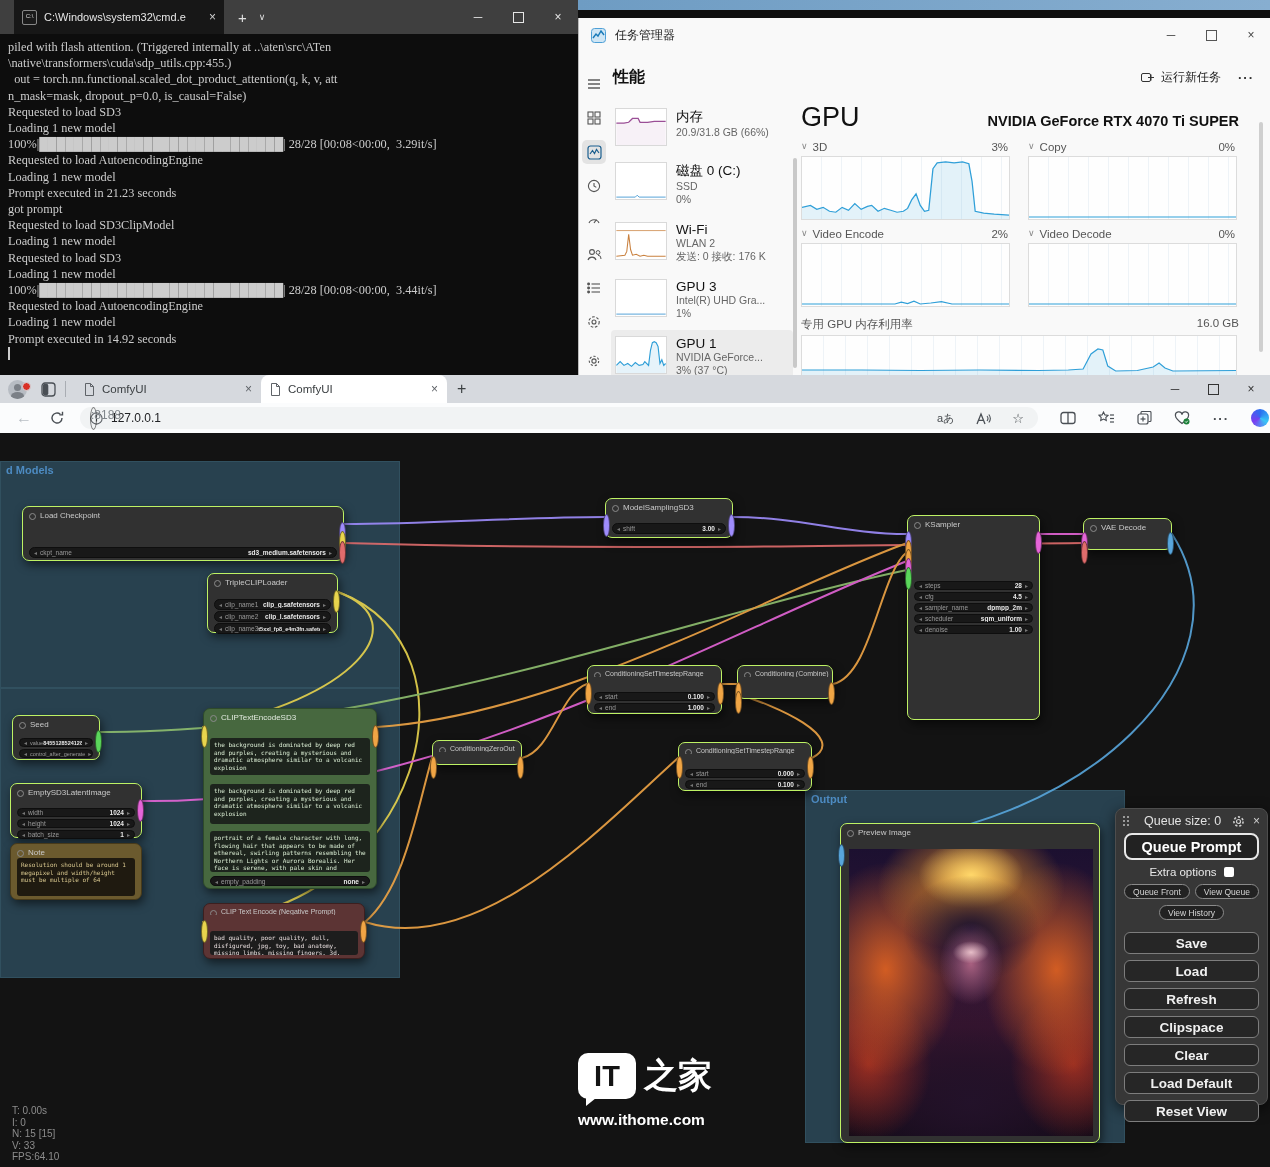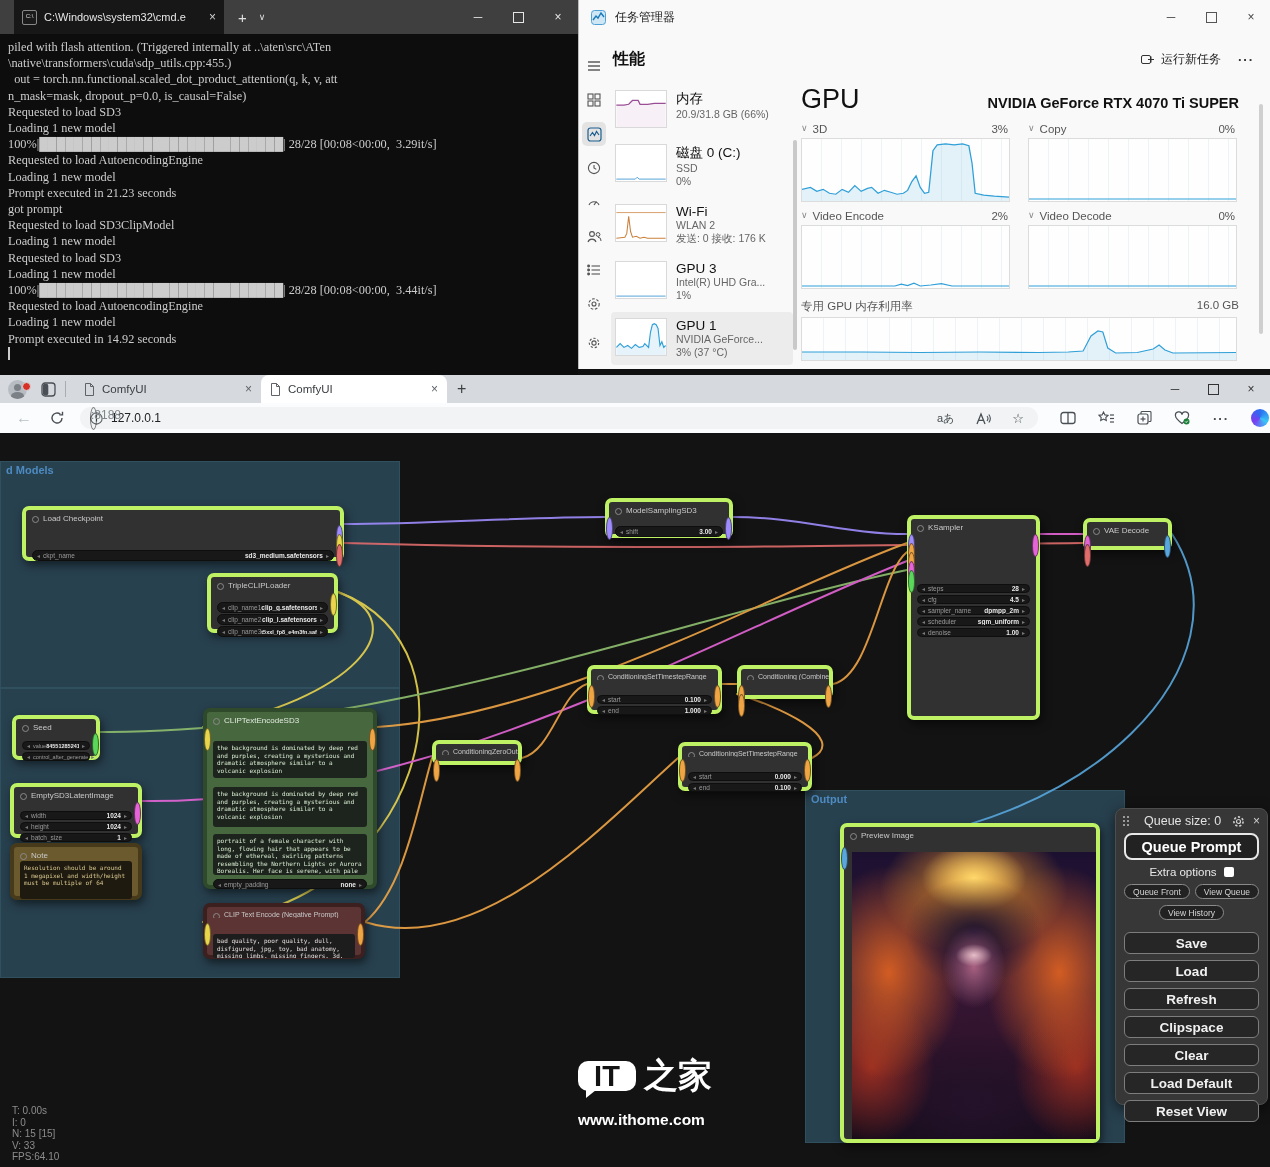--- a/index.html
+++ b/index.html
@@ -17,21 +17,21 @@
   .term-x{color:#cfcfcf;font-size:12px;}
   .term-plus{color:#e0e0e0;font-size:15px;margin-left:14px;}
   .term-chev{color:#e0e0e0;font-size:9px;margin-left:12px;}
   .term-controls{margin-left:auto;display:flex;}
   .tbtn{width:40px;height:34px;display:flex;align-items:center;justify-content:center;color:#e6e6e6;font-size:12px;}
   .tbtn .maxbox{width:9px;height:9px;border:1px solid #e6e6e6;}
   .term-body{padding:5px 8px;font-family:Liberation Serif, serif;font-size:12.3px;line-height:16.2px;color:#cccccc;white-space:pre;}
   .term-cursor{display:inline-block;width:2px;height:13px;background:#cccccc;}
 
   
-  .taskmgr{position:absolute;left:578px;top:0;width:692px;height:369px;background:#f9f9f9;z-index:1;overflow:hidden;border-left:1px solid #bcbcbc;}
+  .taskmgr{position:absolute;left:578px;top:18px;width:692px;height:369px;background:#f9f9f9;z-index:1;overflow:hidden;border-left:1px solid #bcbcbc;}
   .tm-titlebar{height:34px;display:flex;align-items:center;padding-left:12px;gap:9px;}
   .tm-title{font-size:12px;color:#1b1b1b;}
   .tm-controls{margin-left:auto;display:flex;}
   .tm-btn{width:40px;height:34px;display:flex;align-items:center;justify-content:center;color:#444;font-size:12px;}
   .tm-btn .maxbox{width:9px;height:9px;border:1px solid #555;}
   .tm-header{position:absolute;left:30px;top:40px;right:10px;height:38px;display:flex;align-items:center;}
   .tm-page-title{font-size:16px;font-weight:bold;color:#111;margin-left:4px;}
   .tm-runtask{margin-left:auto;display:flex;align-items:center;gap:7px;font-size:12px;color:#1b1b1b;padding:5px 10px;border-radius:4px;}
   .tm-more{width:30px;text-align:center;color:#333;font-size:13px;letter-spacing:1px;font-weight:bold;}
   .tm-rail{position:absolute;left:0;top:44px;width:30px;bottom:0;display:flex;flex-direction:column;align-items:center;}
@@ -88,21 +88,21 @@
   .star{font-size:13px;color:#474b4f;}
   .tool-icons{display:flex;align-items:center;gap:22px;margin-left:22px;}
   .dots3{color:#474b4f;font-size:13px;font-weight:bold;letter-spacing:1px;}
   .copilot{width:18px;height:18px;border-radius:50%;background:conic-gradient(#2b6df0,#39c5f5,#7a3df0,#2b6df0);}
 
   
   .canvas{position:absolute;top:58px;left:0;width:1270px;height:734px;background:#131313;overflow:hidden;}
   .group{position:absolute;background:#28414f;border:1px solid #31505f;box-sizing:border-box;}
   .group-label{font-size:11px;color:#4d8bc2;padding:2px 0 0 5px;font-weight:bold;}
   .wires{position:absolute;left:0;top:0;pointer-events:none;}
-  .node{position:absolute;background:#313131;border:4px solid #bef264;border-radius:7px;box-shadow:2px 4px 10px rgba(0,0,0,.55);box-sizing:border-box;}
+  .node{position:absolute;background:#313131;border:1px solid #bef264;border-radius:7px;box-shadow:2px 4px 10px rgba(0,0,0,.55);box-sizing:border-box;}
   .ntitle{position:relative;font-size:8px;color:#c9c9c9;padding:4px 6px 0 17px;white-space:nowrap;overflow:hidden;}
   .ntitle::before{content:'';position:absolute;left:6px;top:6px;width:5px;height:5px;border:1px solid #8a8a8a;border-radius:50%;}
   .widget{position:absolute;left:6px;right:6px;height:11px;background:#181818;border:1px solid #0e0e0e;border-radius:6px;display:flex;align-items:center;padding:0 4px;box-sizing:border-box;}
   .wa{font-size:6px;color:#777;}
   .wl{font-size:6.5px;color:#9a9a9a;margin-left:3px;white-space:nowrap;}
   .wv{font-size:6.5px;color:#e8e8e8;font-weight:bold;margin-left:auto;margin-right:3px;white-space:nowrap;overflow:hidden;}
   .port{position:absolute;width:7px;height:23px;border-radius:50%;border:1px solid rgba(0,0,0,.5);box-sizing:border-box;}
   .port.in{left:-3px;}
   .port.out{right:-3px;}
   .ntext{position:absolute;left:6px;right:6px;background:#1d241d;border-radius:3px;color:#d9ecd2;font-size:6px;line-height:7.6px;padding:3px 4px;box-sizing:border-box;overflow:hidden;font-family:"DejaVu Sans Mono",monospace;}
@@ -131,21 +131,21 @@
   .qp-x{margin-left:2px;color:#cfcfcf;font-size:12px;}
   .qp-main-btn{margin:3px 8px 0 8px;height:23px;background:#222;border:2px solid #e8e8e8;border-radius:8px;color:#fff;font-size:14.5px;font-weight:bold;display:flex;align-items:center;justify-content:center;}
   .qp-extra{display:flex;align-items:center;justify-content:center;gap:7px;margin-top:6px;font-size:11.5px;color:#e8e8e8;}
   .qp-check{width:10px;height:10px;background:#fff;border-radius:2px;}
   .qp-pills{display:flex;justify-content:center;gap:5px;margin-top:6px;align-items:flex-end;}
   .qp-pill{height:13px;padding:0 8px;background:#222;border:1px solid #8a8a8a;border-radius:8px;color:#d5d5d5;font-size:8.5px;display:flex;align-items:center;}
   .qp-btn{margin:6px 8px 0 8px;height:20px;background:#262626;border:1px solid #7d7d7d;border-radius:6px;color:#f0f0f0;font-size:13.5px;font-weight:bold;display:flex;align-items:center;justify-content:center;}
   .stats{position:absolute;left:12px;top:672px;color:#8d8d8d;font-size:10px;line-height:11.5px;}
   .watermark{position:absolute;left:578px;top:620px;width:150px;z-index:6;}
   .wm-row{display:flex;align-items:center;gap:8px;}
-  .wm-it{position:relative;width:58px;height:30px;background:#fff;border-radius:10px;display:flex;align-items:center;justify-content:center;font-size:29px;font-weight:bold;color:#131313;font-family:"Liberation Sans",sans-serif;}
+  .wm-it{position:relative;width:58px;height:46px;background:#fff;border-radius:10px;display:flex;align-items:center;justify-content:center;font-size:29px;font-weight:bold;color:#131313;font-family:"Liberation Sans",sans-serif;}
   .wm-it::after{content:'';position:absolute;left:8px;bottom:-7px;border-left:10px solid #fff;border-bottom:8px solid transparent;}
   .wm-cn{color:#fff;font-size:34px;font-weight:bold;}
   .wm-url{color:#fff;font-size:15.5px;font-weight:bold;margin-top:12px;}
   svg{display:block;}
 </style>
 </head>
 <body>
 
 <div class="screen">
   <div class="desktop-strip"></div>

